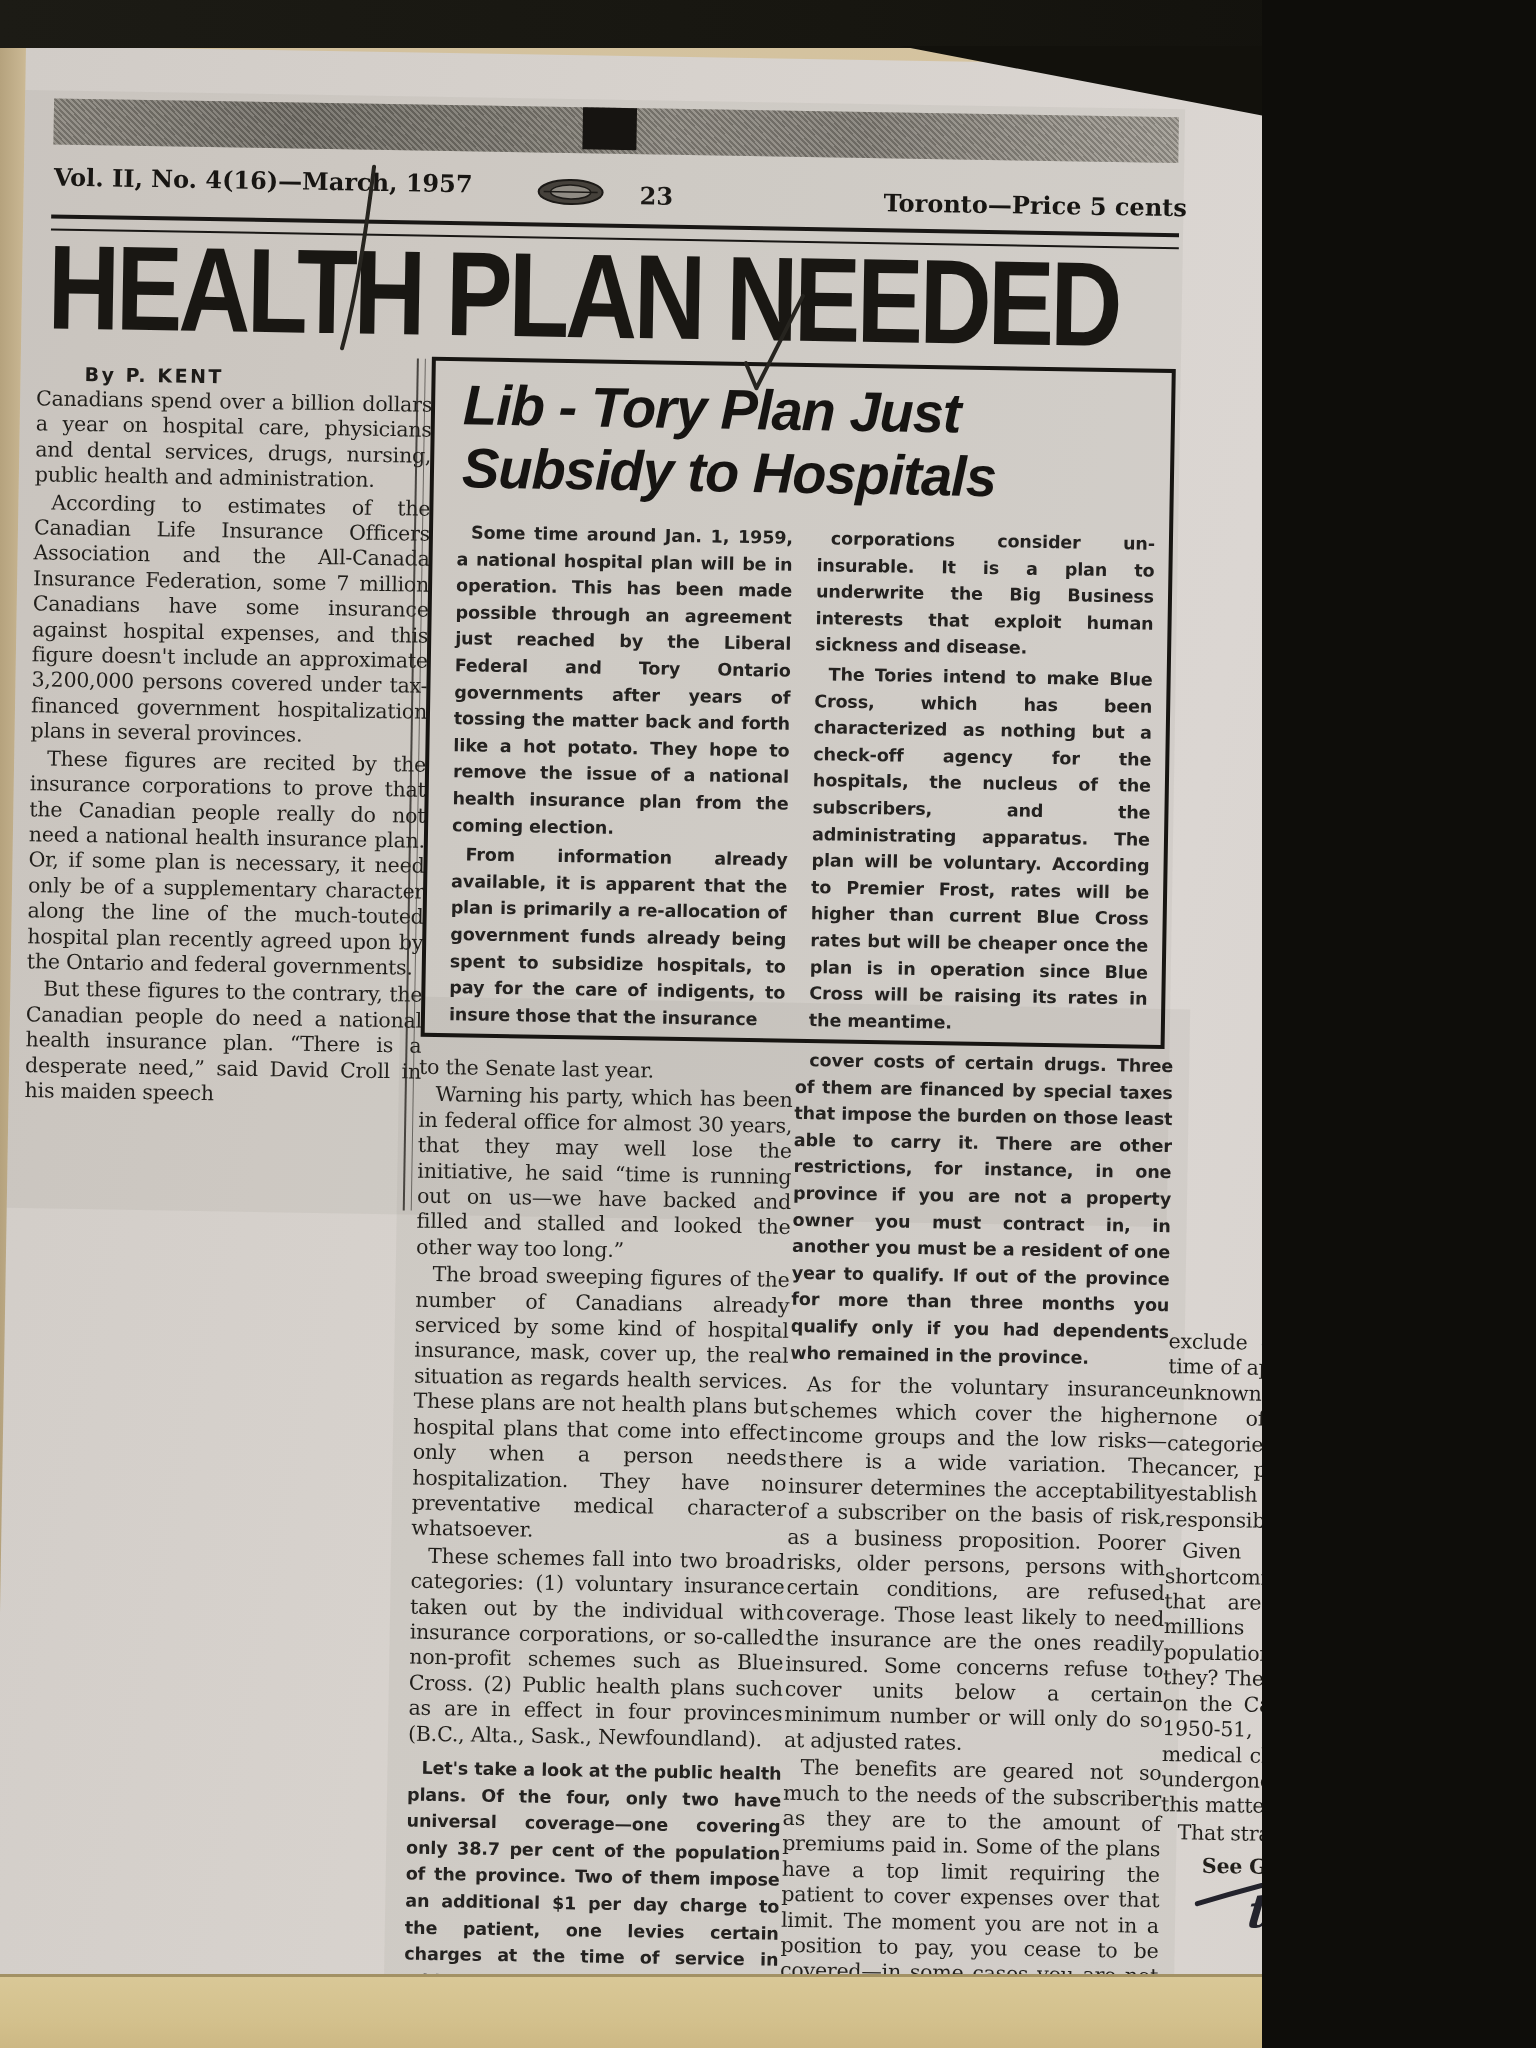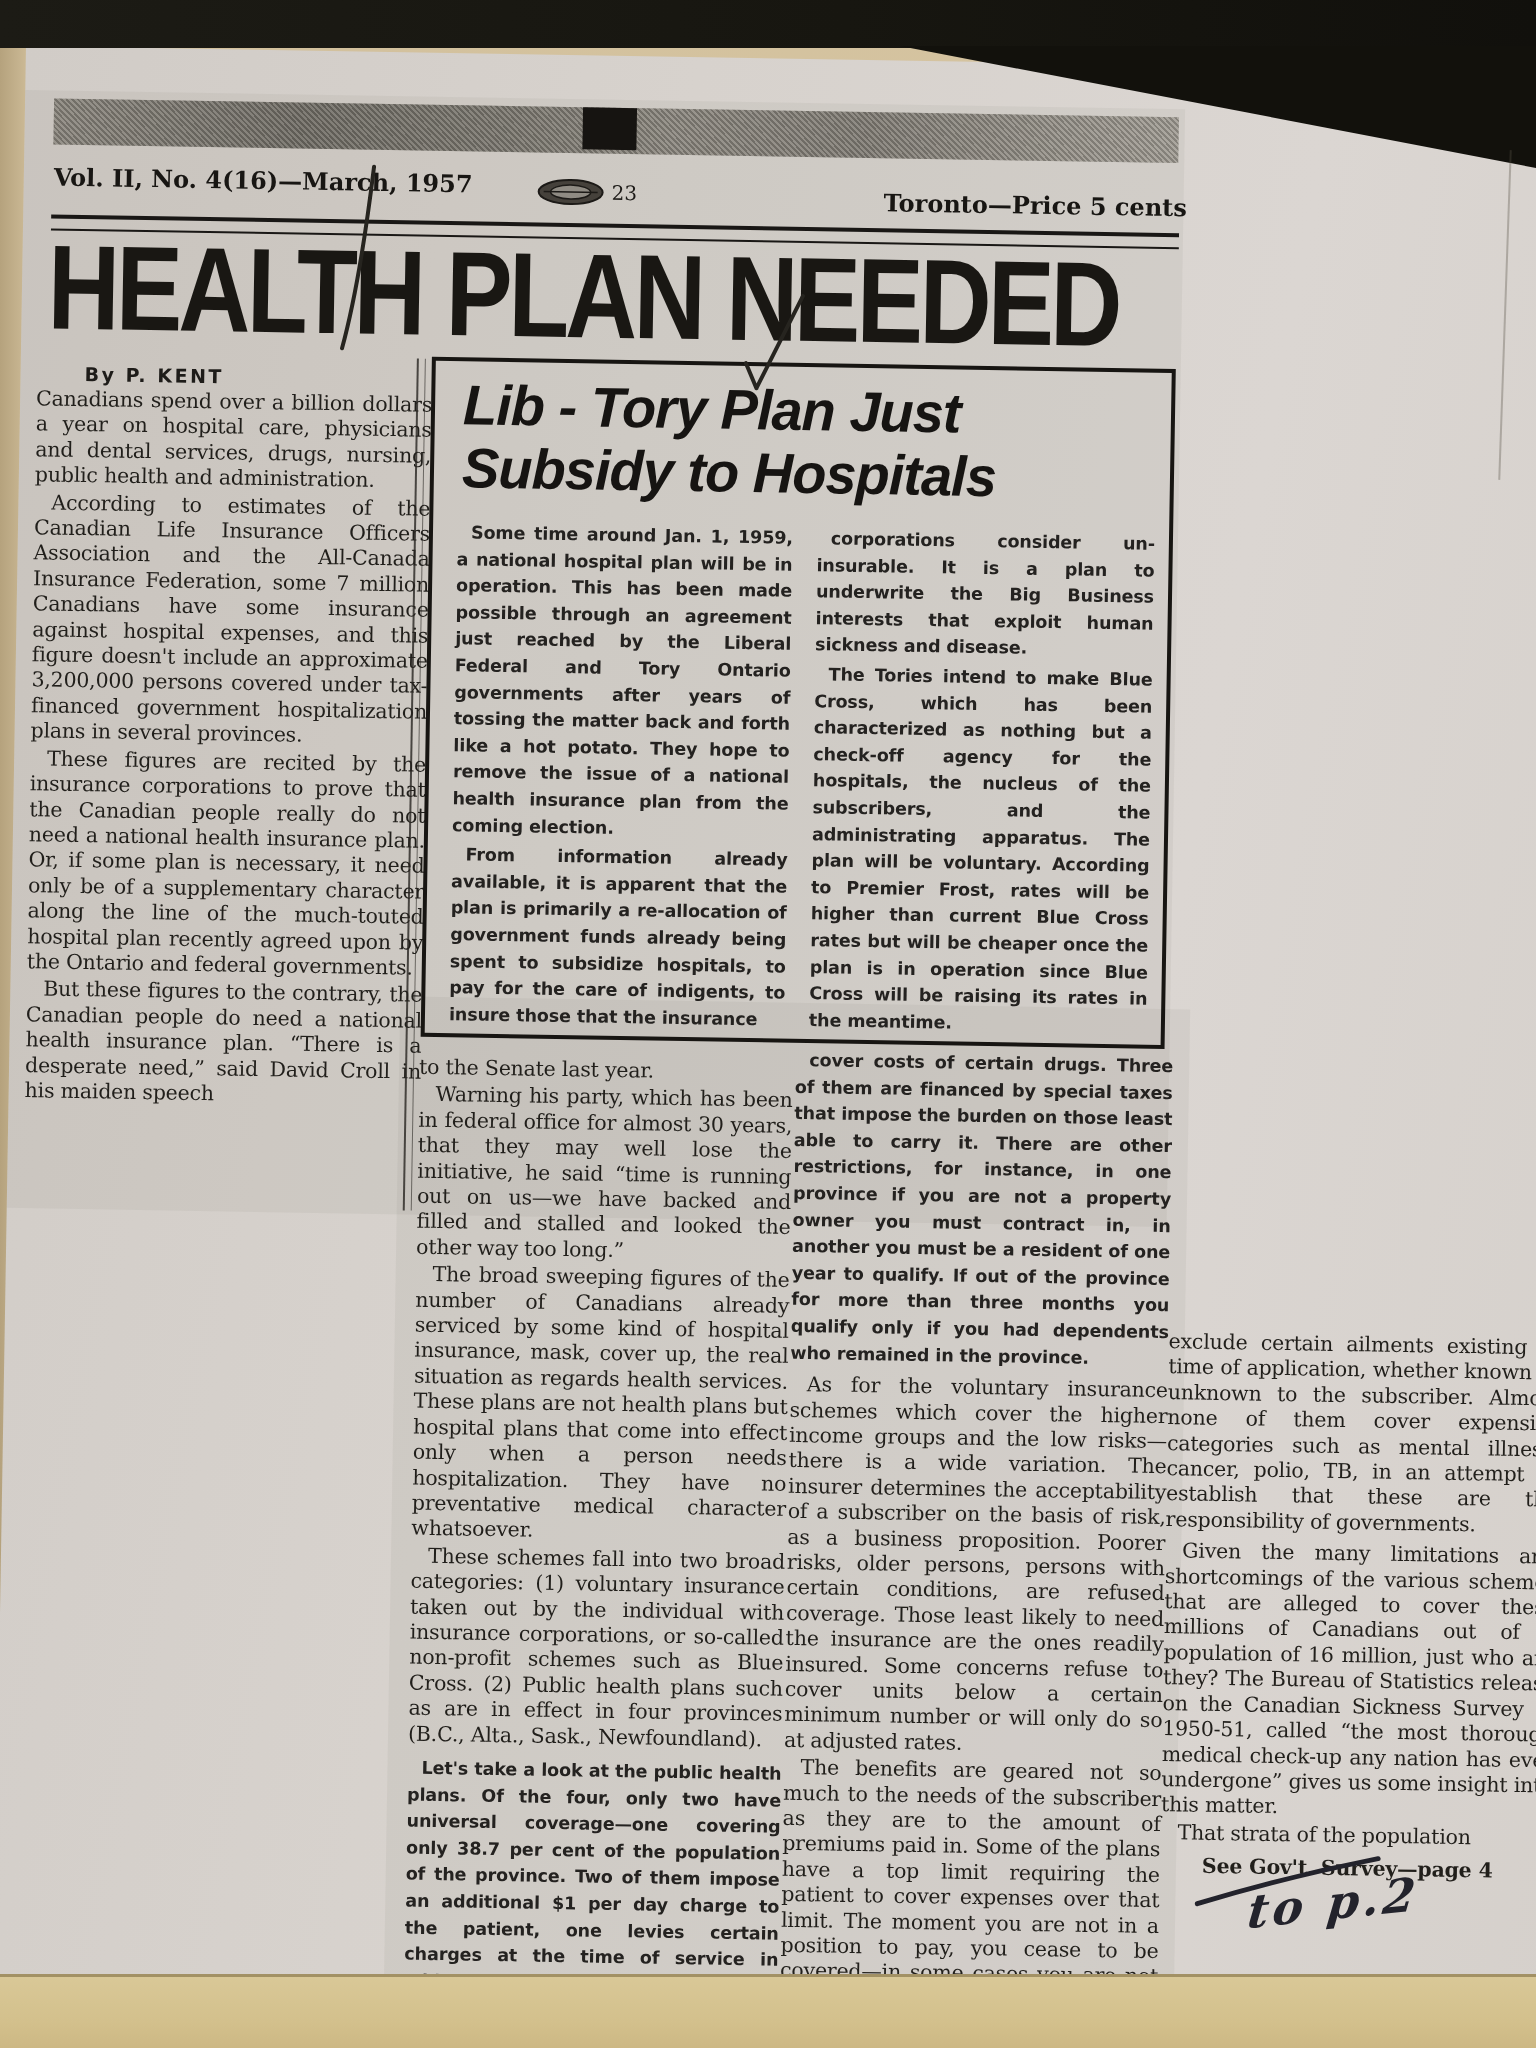--- a/index.html
+++ b/index.html
@@ -1,17 +1,17 @@
 <!DOCTYPE html>
 <html><head>
 <meta charset="utf-8">
 <style>
   html,body{margin:0;padding:0;}
   body{background:#0e0d0a;font-family:"DejaVu Serif",serif;}
-  #frame{position:relative;width:1536px;height:2048px;overflow:hidden;background:#181712;}
+  #frame{position:relative;width:1262px;height:2048px;overflow:hidden;background:#181712;}
 
   
   .album{position:absolute;left:0;top:38px;width:1536px;height:2010px;
     background:linear-gradient(90deg,#b5a27d 0,#cdbb97 28px,#d2c09c 60px,#d6c5a2 100%);z-index:0;}
 
   
   .sheet{position:absolute;left:26px;top:46px;width:1590px;height:1945px;
     transform:rotate(0.95deg);transform-origin:0 0;z-index:1;
     background:linear-gradient(100deg,#d1ccc7 0%,#d7d2cd 35%,#dbd6d2 68%,#d5d0cb 100%);
     color:#1c1a17;overflow:hidden;}
@@ -19,21 +19,21 @@
   .tint{position:absolute;background:rgba(100,96,88,0.07);z-index:1;}
 
   
   .halftone-band{position:absolute;left:29px;top:52px;width:1125px;height:46px;z-index:2;
     background:
       repeating-linear-gradient(45deg,rgba(40,38,34,.25) 0 2px,rgba(200,196,190,.18) 2px 4px),
       linear-gradient(90deg,#8d8981 0%,#716e67 22%,#7d7a72 40%,#8f8b83 55%,#837f78 72%,#9b978f 90%,#a5a199 100%);}
   .censor-block{position:absolute;left:529px;top:0;width:54px;height:42px;background:#161411;}
   .masthead-text{position:absolute;font-family:"DejaVu Serif",serif;font-weight:bold;font-size:24px;color:#181613;z-index:2;white-space:nowrap;}
   .union-bug{position:absolute;left:512px;top:122px;z-index:2;}
-  .union-number{position:absolute;left:588px;top:125px;font-family:"DejaVu Serif",serif;font-weight:normal;font-size:20px;z-index:2;}
+  .union-number{position:absolute;left:616px;top:125px;font-family:"DejaVu Serif",serif;font-weight:bold;font-size:24px;z-index:2;}
   .rule-double{position:absolute;left:28px;top:168px;width:1128px;height:10px;
     border-top:4px solid #191715;border-bottom:2px solid #191715;z-index:2;}
 
   
   .main-headline{position:absolute;left:26px;top:178px;z-index:2;white-space:nowrap;
     font-family:"Liberation Sans","DejaVu Sans",sans-serif;font-weight:700;
     font-size:120px;line-height:1.04;letter-spacing:-4.5px;color:#191713;
     transform:scaleX(0.83);transform-origin:0 0;}
 
   .byline{position:absolute;left:64px;top:316px;z-index:2;

